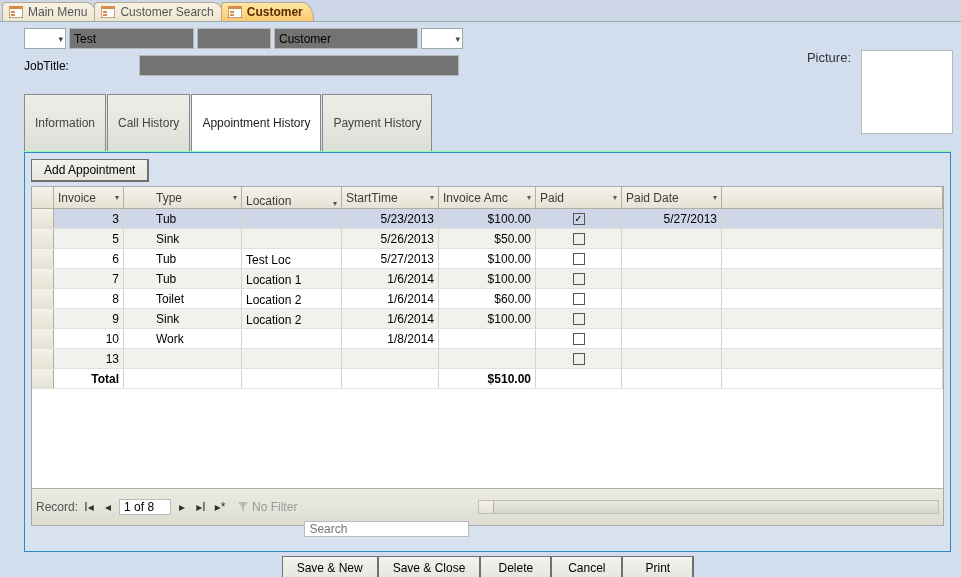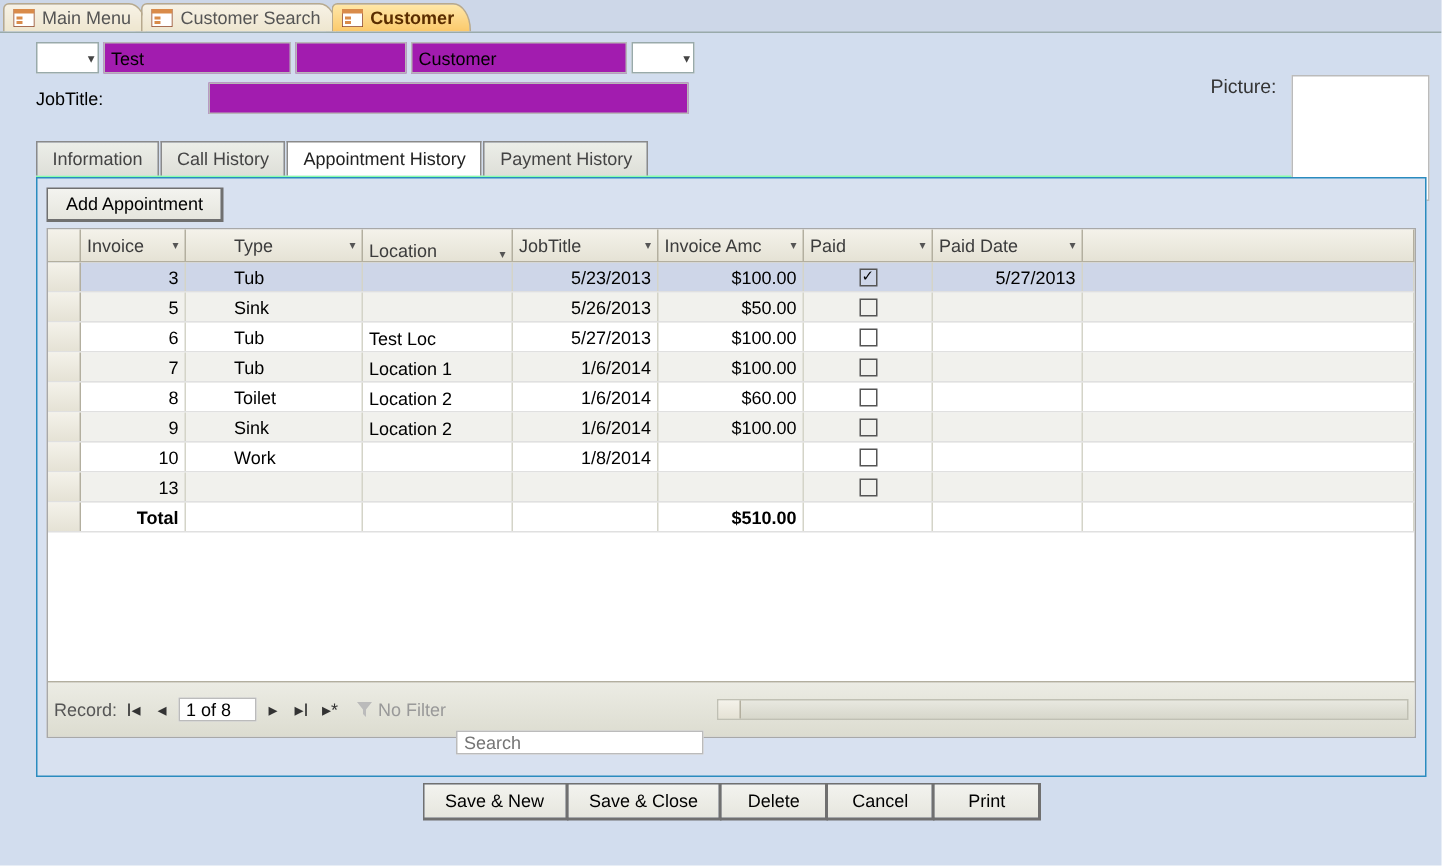--- a/index.html
+++ b/index.html
@@ -6,27 +6,27 @@
   body { margin:0; background:#d2ddee; width:961px; height:577px; overflow:hidden; }
   .tabs-top { display:flex; align-items:flex-end; height:22px; padding-left:2px; background:#cdd7e8; border-bottom:1px solid #9aa; }
   .doctab { display:flex; align-items:center; gap:5px; padding:2px 10px 2px 6px; border:1px solid #b7a98e; border-bottom:none; border-top-left-radius:4px; border-top-right-radius:12px 18px; position:relative; margin-right:-4px; cursor:pointer; }
   .doctab.inactive { background:linear-gradient(#f7f2e6,#eee6cf); color:#555; }
   .doctab.active   { background:linear-gradient(#ffe7a8,#fbc96b); color:#5a2d00; font-weight:bold; z-index:2; }
   .form-icon { width:14px; height:12px; }
   .form-area { padding:6px 10px 0 24px; }
   .row1 { display:flex; align-items:center; gap:3px; }
   .combo-tiny { width:42px; height:21px; border:1px solid #9aa; background:#fff; display:flex; justify-content:flex-end; align-items:center; padding-right:2px; cursor:pointer; }
   .combo-tiny::after { content:"▾"; font-size:9px; color:#444; }
-  .txt { height:21px; border:1px solid #b7b7b7; background:#a21caf; padding:1px 4px; }
+  .txt { height:21px; border:1px solid #b7b7b7; background:#737373; padding:1px 4px; }
   .picture-label { position:absolute; right:110px; top:28px; font-size:13px; color:#333; }
   .picture-box { position:absolute; right:8px; top:28px; width:92px; height:84px; background:#fff; border:1px solid #bbb; }
   .jobtitle-row { display:flex; align-items:center; gap:8px; margin-top:6px; }
   .subtabs-wrap { margin:18px 0 0 0; }
   .subtabs { display:flex; border-bottom:1px solid #8fa; }
-  .subtab { padding:4px 10px; border:1px solid #8a8a8a; border-bottom:none; background:linear-gradient(#eceee8,#dedfd8); color:#444; margin-right:1px; cursor:pointer; }
+  .subtab { padding:21px 10px; border:1px solid #8a8a8a; border-bottom:none; background:linear-gradient(#eceee8,#dedfd8); color:#444; margin-right:1px; cursor:pointer; }
   .subtab.active { background:#fff; color:#222; font-weight:500; }
   .subpanel { border:1px solid #2a8bbf; border-top:1px solid #2a8bbf; background:#d8e1f0; padding:6px; height:400px; position:relative; }
   .add-btn { background:linear-gradient(#f3f3ef,#e6e6de); border:1px solid #707070; border-right-width:2px; border-bottom-width:2px; padding:3px 12px; cursor:pointer; }
   .grid { margin-top:4px; border:1px solid #a8a8a8; background:#fff; height:340px; display:flex; flex-direction:column; }
   .grid-head { display:flex; background:linear-gradient(#f4f2ea,#e5e2d5); border-bottom:1px solid #b3af9f; height:22px; }
   .hsel { width:22px; border-right:1px solid #b3af9f; }
   .hcell { display:flex; align-items:center; justify-content:space-between; padding:0 4px; border-right:1px solid #b3af9f; color:#3c3c3c; cursor:pointer; }
   .hcell .dd { font-size:8px; color:#555; }
   .grid-body { flex:1; overflow:hidden; }
   .grow { display:flex; height:20px; border-bottom:1px solid #e0e0e0; }
@@ -124,21 +124,21 @@
             </div>
           <div class="hcell col-type">
               <span>Type</span>
               <span class="dd">▾</span>
             </div>
           <div class="hcell col-loc">
               <span>Location</span>
               <span class="dd">▾</span>
             </div>
           <div class="hcell col-st">
-              <span>JobTitle</span>
+              <span>StartTime</span>
               <span class="dd">▾</span>
             </div>
           <div class="hcell col-amt">
               <span>Invoice Amc</span>
               <span class="dd">▾</span>
             </div>
           <div class="hcell col-paid">
               <span>Paid</span>
               <span class="dd">▾</span>
             </div>

